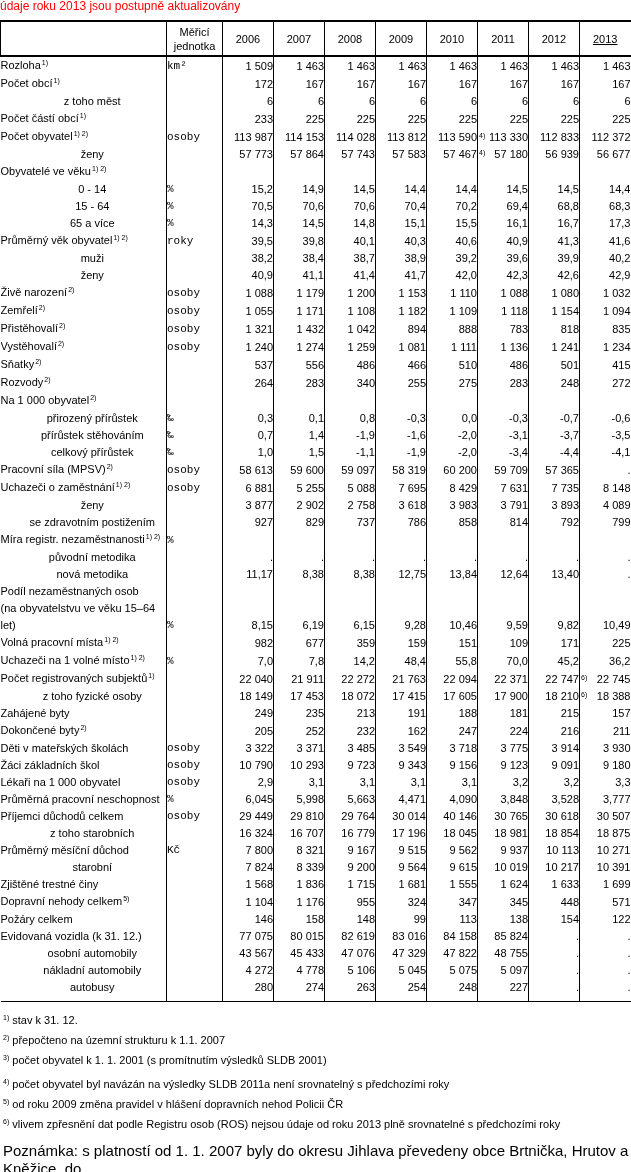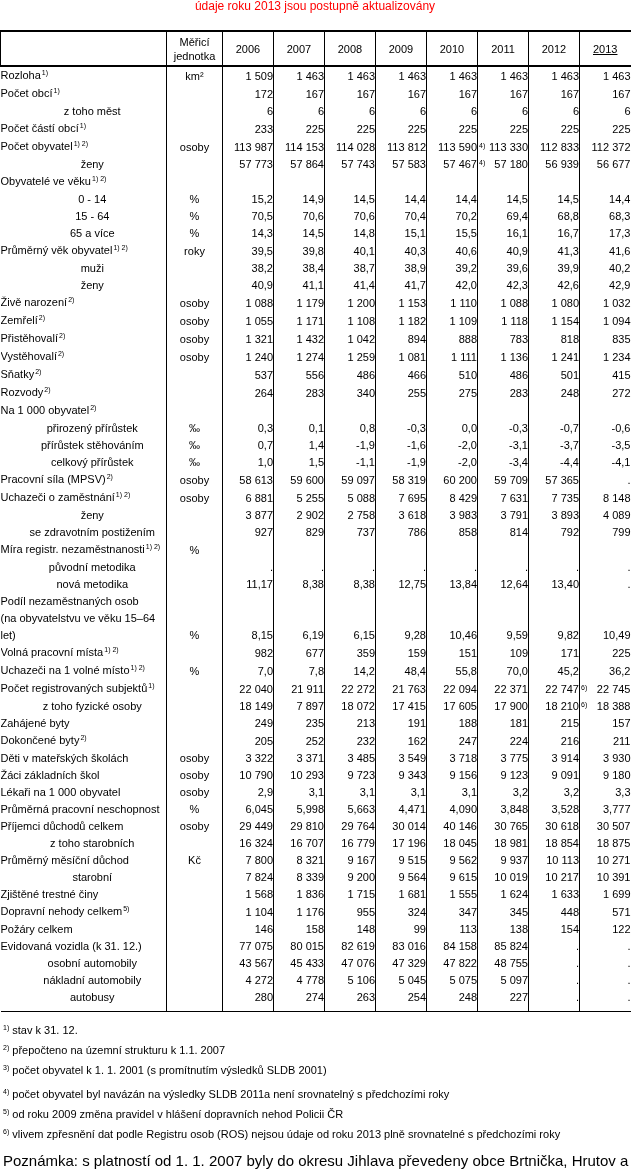--- a/index.html
+++ b/index.html
@@ -7,22 +7,22 @@
     background: #ffffff;
     width: 631px; height: 1172px;
     font-family: "Liberation Sans", sans-serif;
     color: #000;
     overflow: hidden;
   }
   .red-note {
     color: #ff0000;
     font-size: 12px;
     line-height: 13px;
-    height: 30px;
-    text-align: center;
+    height: 20px;
+    text-align: left;
     padding-right: 1px;
     white-space: nowrap;
   }
   table.stats {
     border-collapse: collapse;
     table-layout: fixed;
     width: 575px;
   }
   table.stats th, table.stats td {
     padding: 0;
@@ -37,21 +37,21 @@
     height: 33px;
     text-align: center;
     vertical-align: middle;
   }
   thead th:first-child { border-left: 1px solid #000; }
   thead th:last-child  { border-right: none; text-decoration: underline; }
   .unit-hline { line-height: 14px; }
   tbody td { height: 17px; line-height: 17px; vertical-align: middle; }
   td.label { text-align: left; padding-left: 5px; border-right: 1px solid #000; overflow: hidden; }
   td.label.ind { padding-left: 18px; text-align: center; }
-  td.unit  { text-align: center; border-right: 1px solid #000; }
+  td.unit  { text-align: left; border-right: 1px solid #000; font-family: Liberation Mono, monospace; }
   td.val   { text-align: right; padding-right: 3px; border-right: 1px solid #000; }
   td.val:last-child { border-right: none; }
   tr.multi td { height: 51px; vertical-align: bottom; margin-top: 35px; }
   .lline { line-height: 17px; }
   .sup {
     font-size: 7px;
     position: relative; top: -4px;
     margin-left: 1px;
   }
   .vsup {
@@ -515,21 +515,21 @@
         <td class="val">21 763</td>
         <td class="val">22 094</td>
         <td class="val">22 371</td>
         <td class="val">22 747</td>
         <td class="val"><span class="vsup">6)</span>22 745</td>
       </tr>
       <tr>
         <td class="label ind"><span>z toho fyzické osoby</span></td>
         <td class="unit"></td>
         <td class="val">18 149</td>
-        <td class="val">7 897</td>
+        <td class="val">17 453</td>
         <td class="val">18 072</td>
         <td class="val">17 415</td>
         <td class="val">17 605</td>
         <td class="val">17 900</td>
         <td class="val">18 210</td>
         <td class="val"><span class="vsup">6)</span>18 388</td>
       </tr>
       <tr>
         <td class="label"><span>Zahájené byty</span></td>
         <td class="unit"></td>

